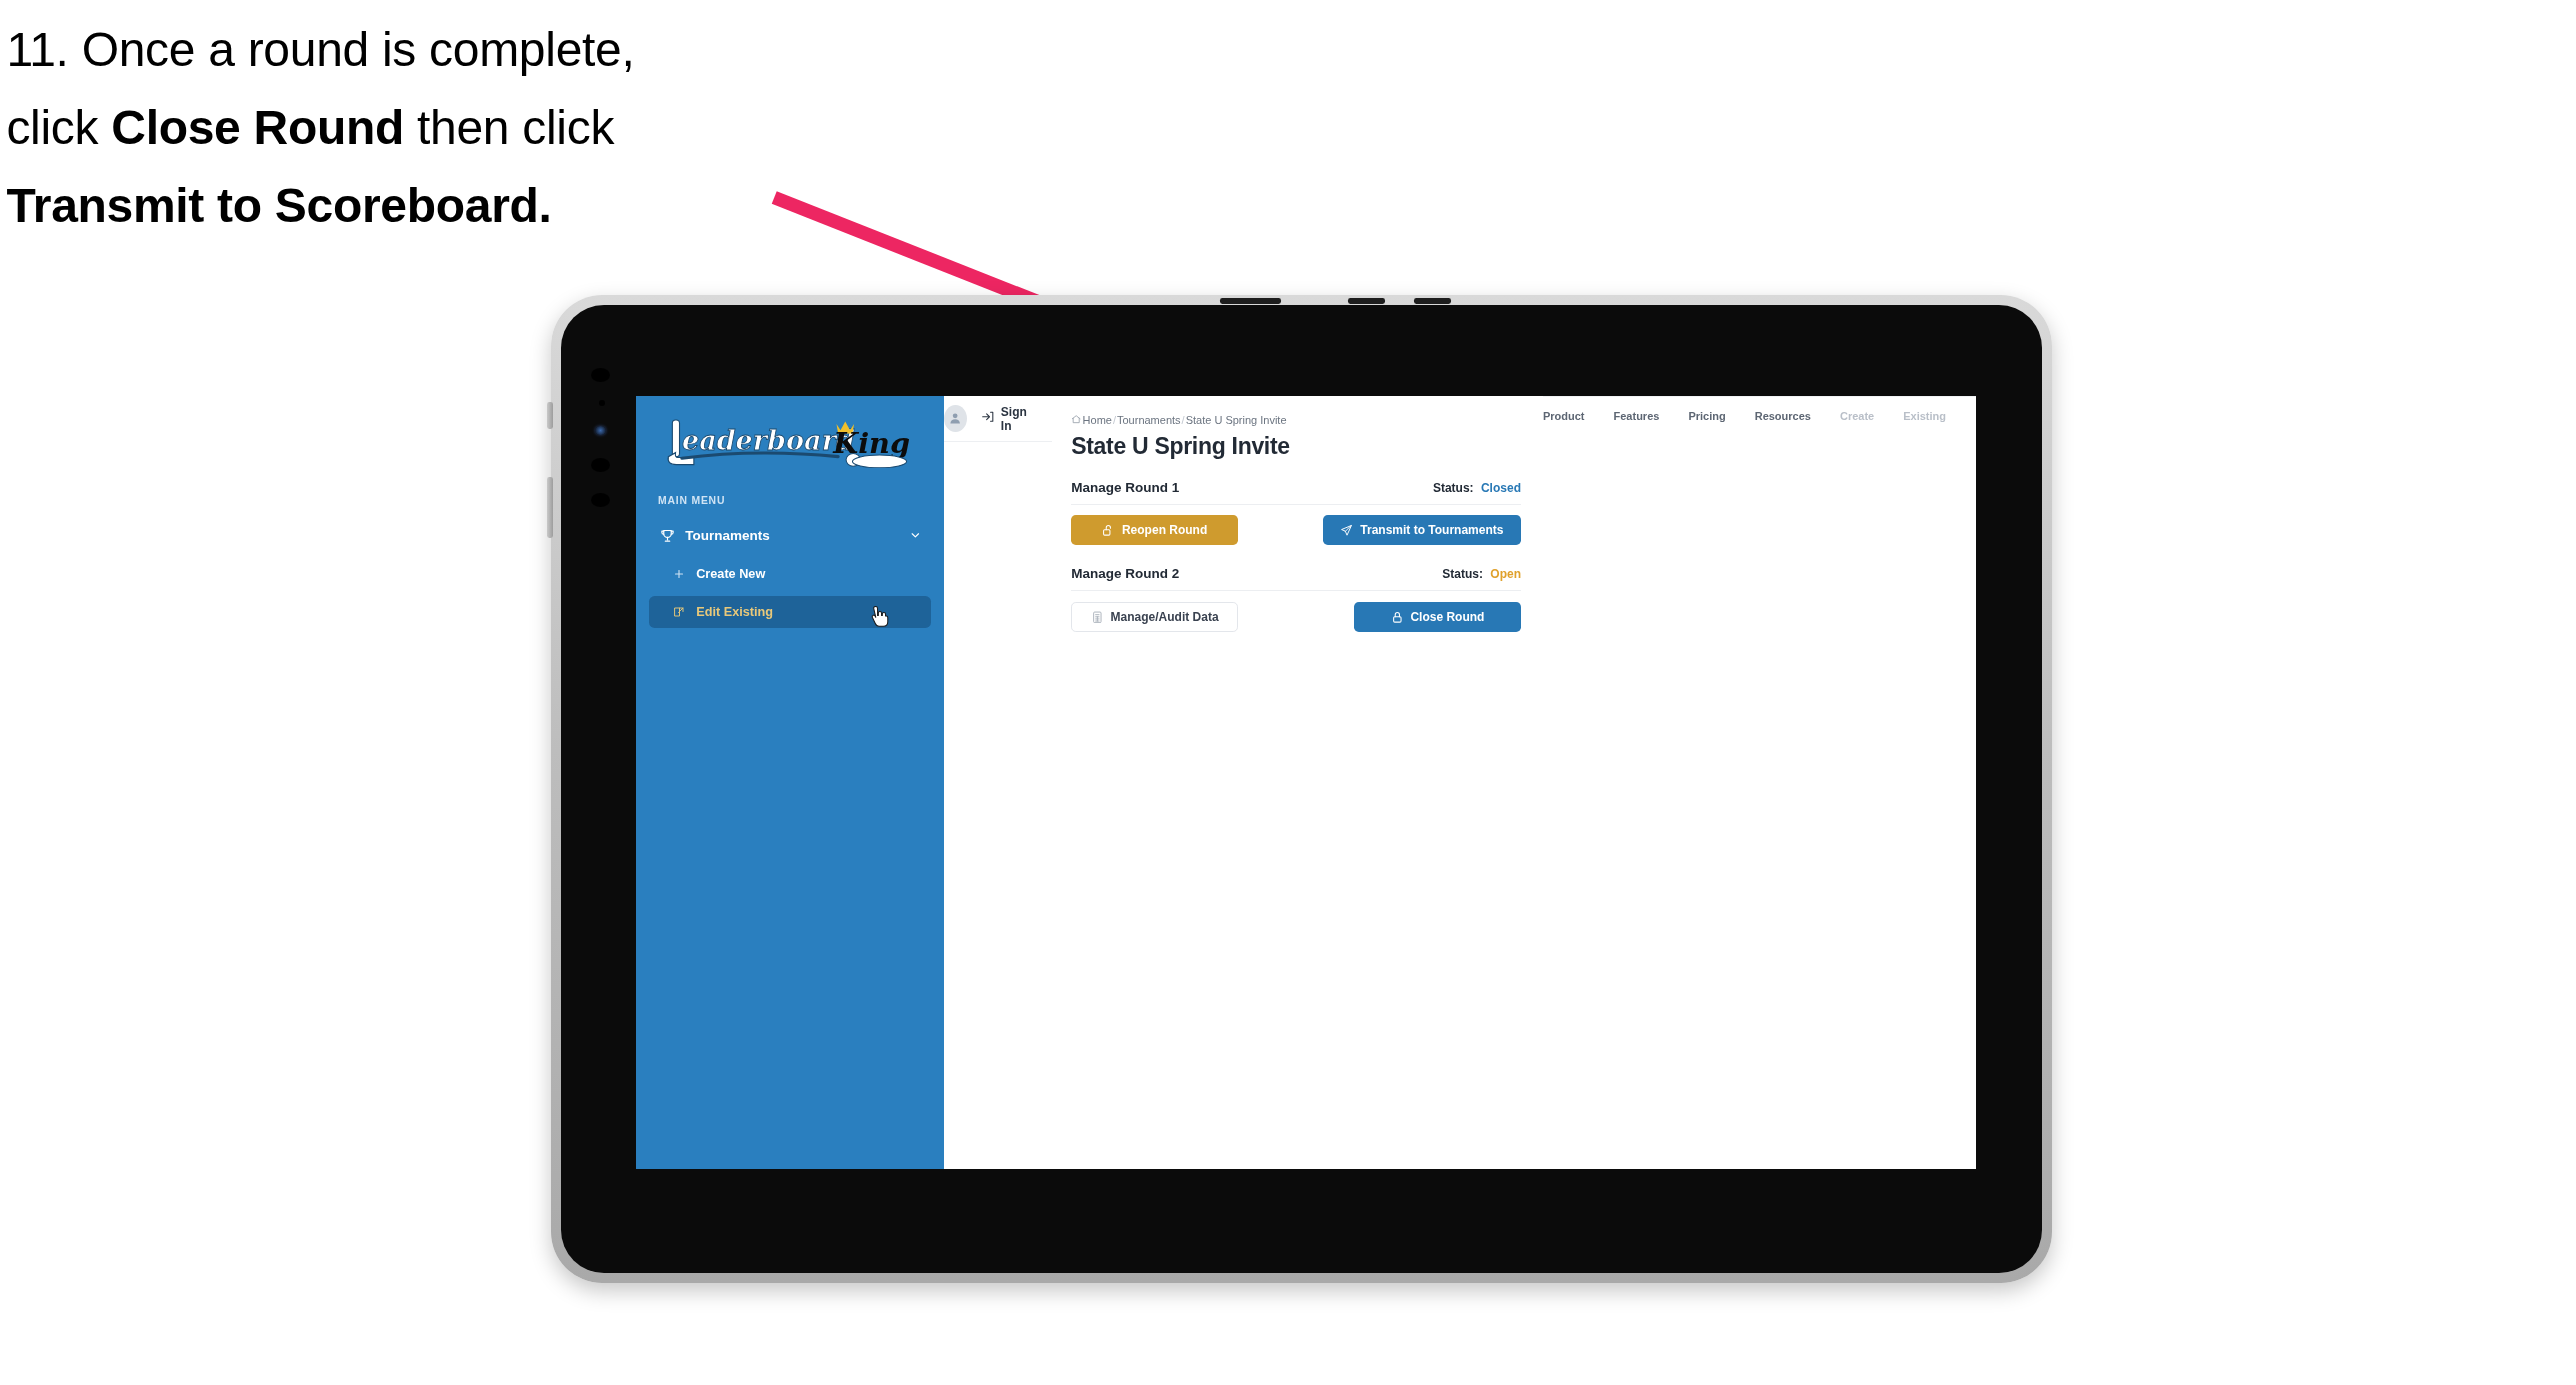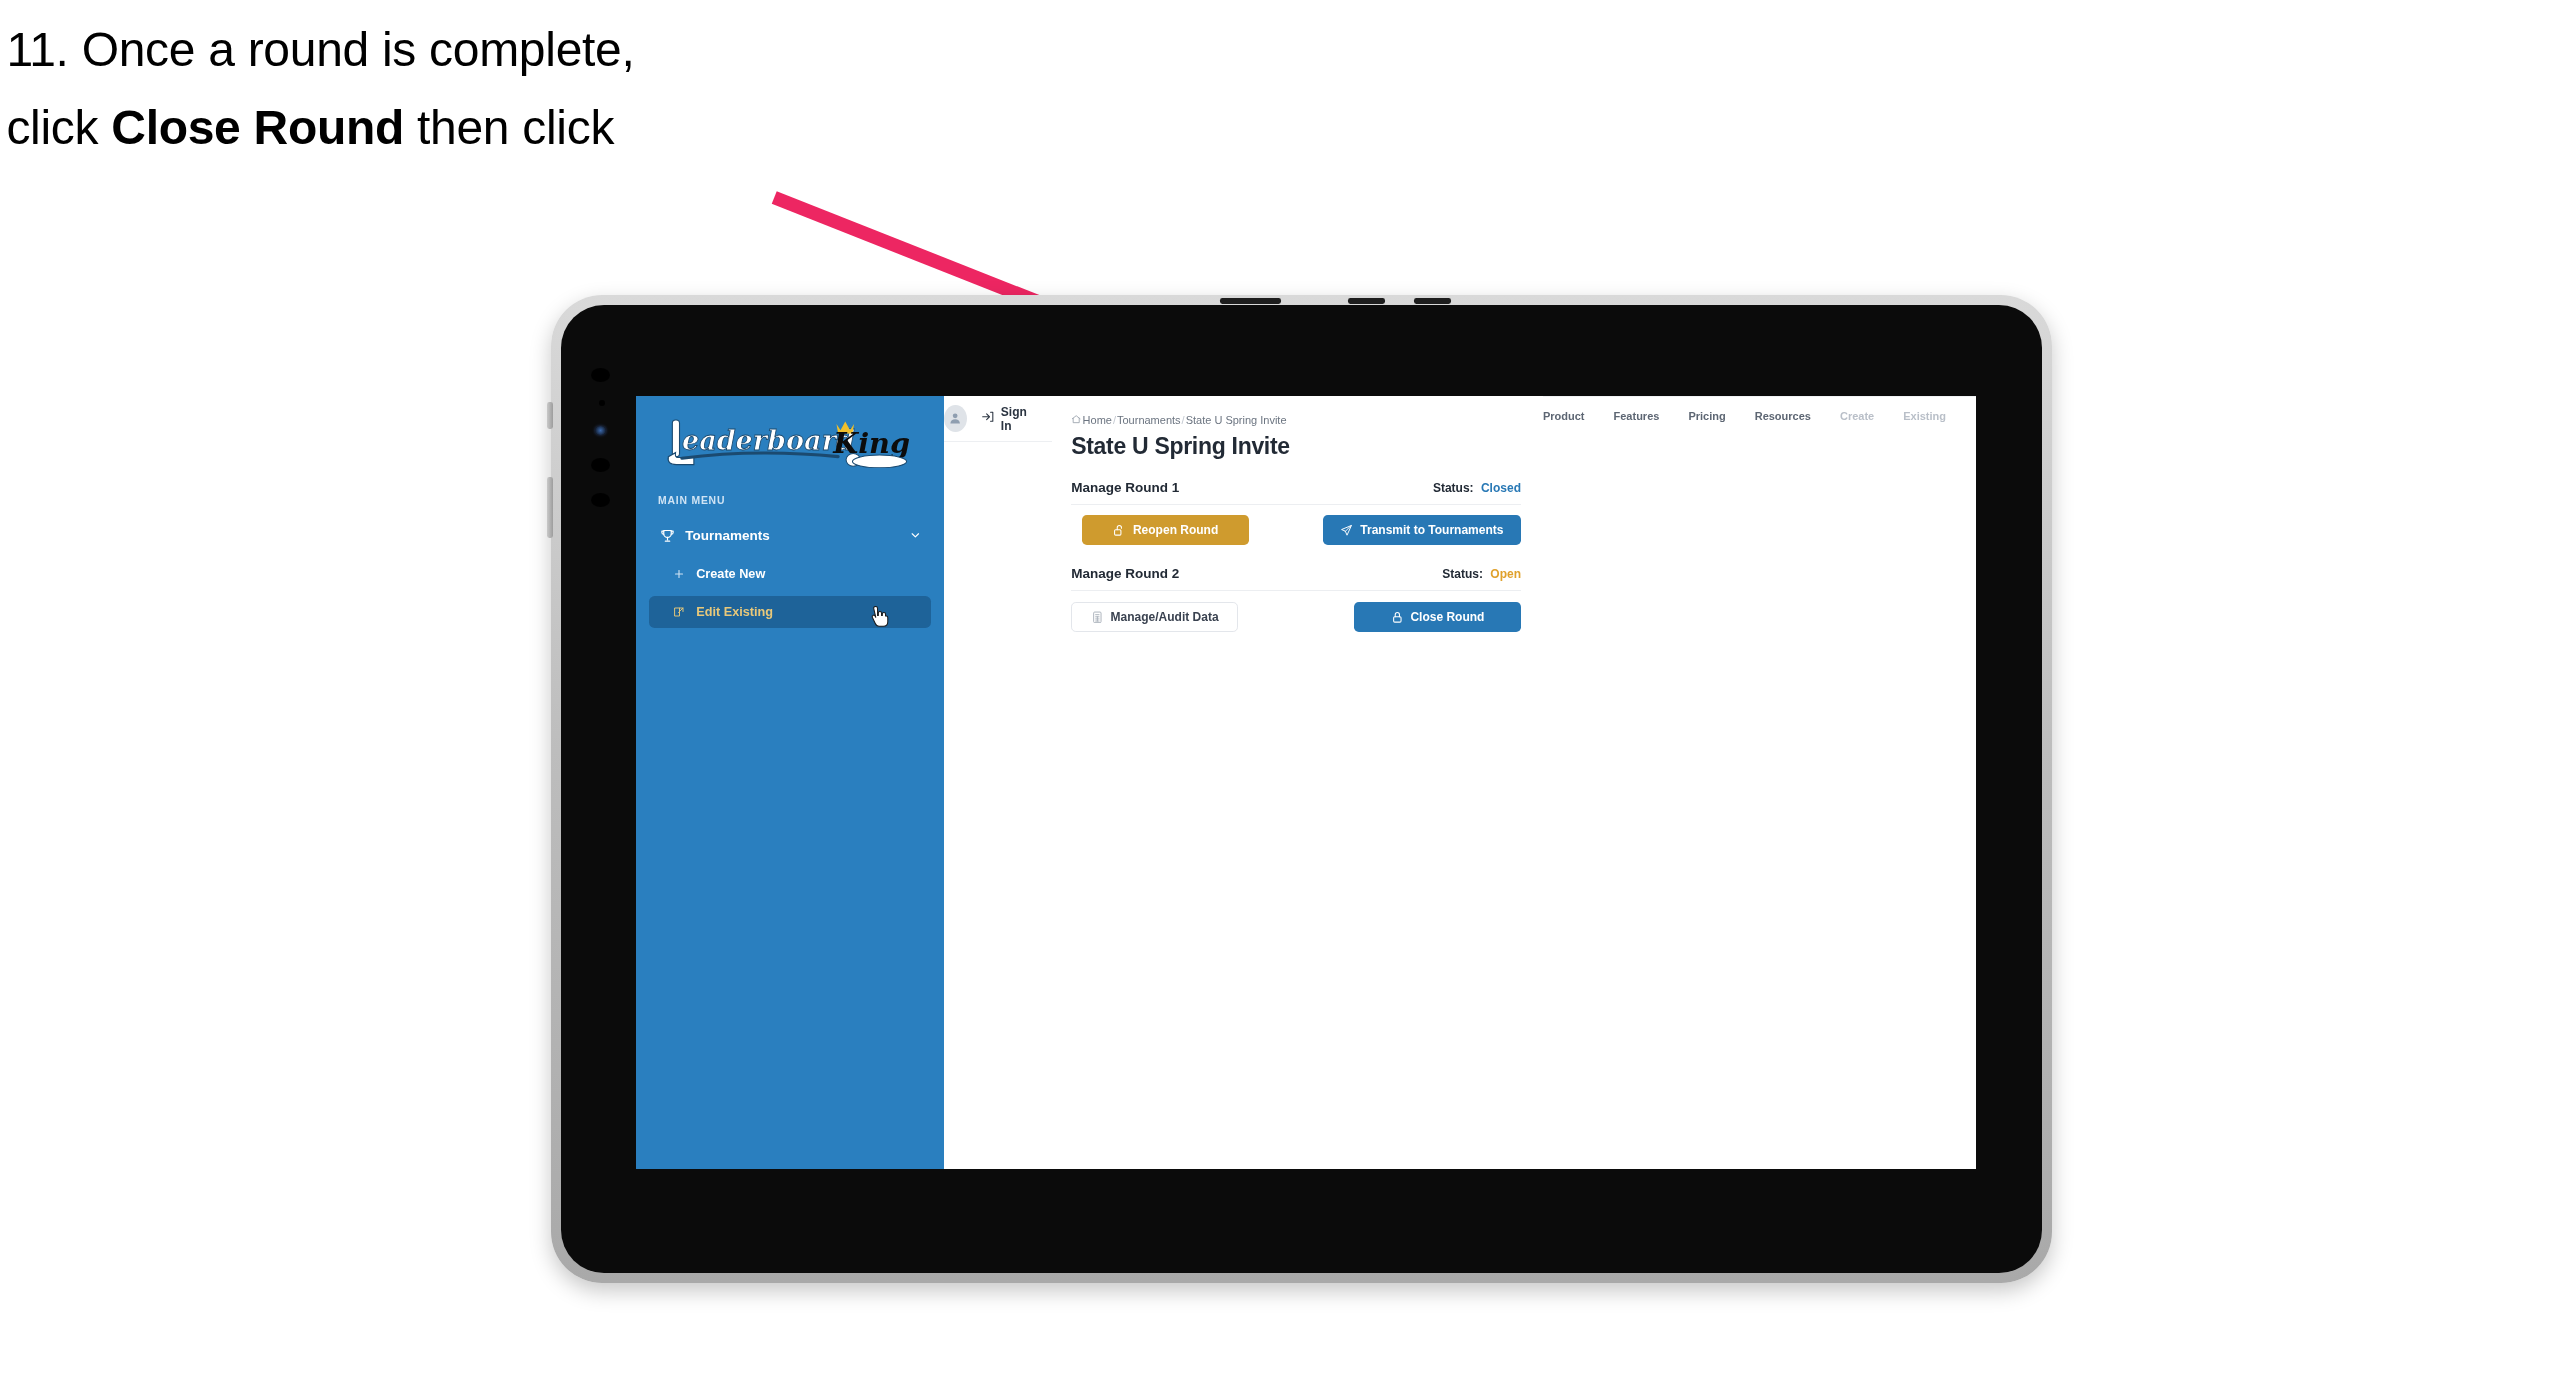--- a/index.html
+++ b/index.html
@@ -259,21 +259,21 @@
     height: 30px;
     padding: 0 17.5px;
     border-radius: 4.8px;
     font-size: 12px;
     font-weight: 700;
     border: none;
     cursor: pointer;
     box-sizing: border-box;
     white-space: nowrap;
   }
-  .btn-gold { background: #cf9b2e; color: #ffffff; min-width: 167px; margin-left: 11px; }
+  .btn-gold { background: #cf9b2e; color: #ffffff; min-width: 167px; }
   .btn-blue { background: #2878b5; color: #ffffff; min-width: 167px; }
   .btn-ghost {
     background: #ffffff;
     color: #3a4250;
     border: 0.8px solid #e3e6eb;
     min-width: 167px;
     font-weight: 700;
   }
   .btn .bico { display: flex; align-items: center; }
   .spacer { flex: 1 1 auto; }
@@ -301,20 +301,21 @@
     height: 24px;
     pointer-events: none;
   }
 </style>
 </head>
 <body>
 
 <div id="caption">
   <div><span>11. Once a round is complete,</span></div>
   <div><span>click </span><span class="b">Close Round</span><span> then click</span></div>
+  <div><span class="b">Transmit to Scoreboard.</span></div>
 </div>
 
 <svg id="arrow-svg" viewBox="0 0 3234 1740">
   <defs>
     <marker id="ah" markerWidth="5" markerHeight="5" refX="1.6" refY="2.5" orient="auto">
       <path d="M0,0 L5,2.5 L0,5 L1.2,2.5 z" fill="#ed2662"></path>
     </marker>
   </defs>
   <line x1="972" y1="248" x2="2090" y2="690" stroke="#ed2662" stroke-width="17" marker-end="url(#ah)"></line>
 </svg>

